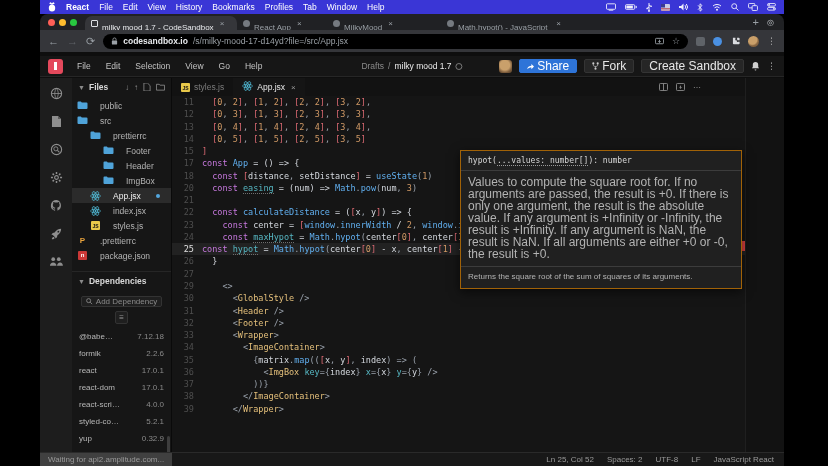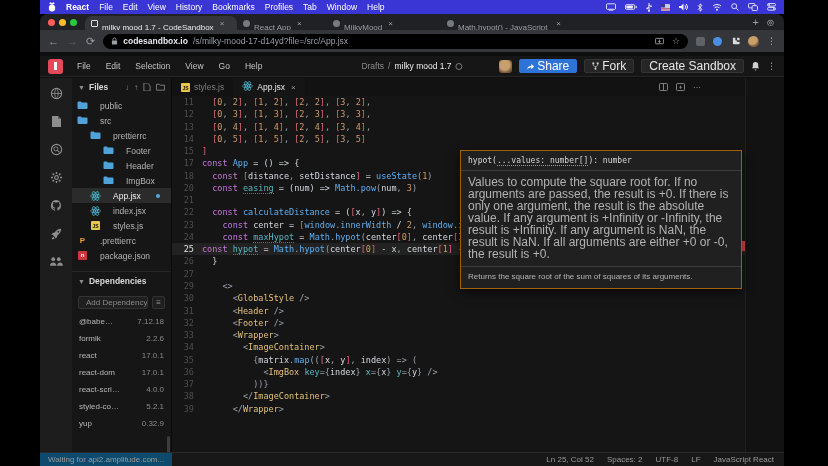--- a/index.html
+++ b/index.html
@@ -84,21 +84,21 @@
     white-space:nowrap; }
   .trow.active { background:#2b2b2b; color:#f0f0f0; }
   .trow .mod-dot { width:4px; height:4px; border-radius:50%; background:#53a7de; margin-left:3px; }
   .ficon { width:11px; display:flex; justify-content:center; flex:0 0 auto; }
   .jsicon { display:inline-block; width:9px; height:9px; background:#e8c84a; color:#111;
     font-size:5px; font-weight:bold; text-align:center; line-height:10px; border-radius:1px; }
   .picon { color:#e8a33d; font-weight:bold; font-size:8px; }
   .npmicon { display:inline-block; width:9px; height:9px; background:#cb3837; color:#fff;
     font-size:6px; font-weight:bold; text-align:center; line-height:9px; border-radius:1px; }
   .deps-divider { border-top:1px solid #262626; margin-top:8px; }
-  .dep-search-row { display:flex; gap:4px; padding:6px 6px 4px 6px; align-items:center; }
+  .dep-search-row { display:flex; gap:4px; padding:6px 6px 4px 6px; align-items:center;flex-direction:column; }
   .dep-input { flex:1; height:13px; background:#1f1f1f; border:1px solid #333; border-radius:2px;
     display:flex; align-items:center; gap:3px; padding:0 4px; color:#8a8a8a; font-size:8px;
     white-space:nowrap; overflow:hidden; }
   .dep-list-btn { width:13px; height:13px; background:#1f1f1f; border:1px solid #333;
     border-radius:2px; color:#9a9a9a; font-size:8px; display:flex; align-items:center;
     justify-content:center; }
   .dep-row { display:flex; justify-content:space-between; padding:0 7px; height:17px;
     align-items:center; font-size:8px; }
   .dep-row .dn { color:#b8b8b8; overflow:hidden; white-space:nowrap; text-overflow:ellipsis; }
   .dep-row .dv { color:#8a8a8a; flex:0 0 auto; padding-left:4px;margin-left:20px; }
@@ -135,21 +135,21 @@
   .tt-sig { font-family:"DejaVu Sans Mono", monospace; font-size:8px; color:#d8d8d8;
     padding:5px 7px; border-bottom:1px solid #3c3c3c; }
   .tt-sig .param { border-bottom:1px dotted #9a9a9a; }
   .tt-body { font-size:12px; color:#b3b3b3; line-height:12px; padding:5px 7px 6px 7px; }
   .tt-returns { font-size:8px; color:#b3b3b3; line-height:11px; padding:4px 7px 6px 7px;
     border-top:1px solid #3c3c3c; }
 
   
   .statusbar { position:absolute; left:0; bottom:0; right:0; height:14px; background:#181818;
     border-top:1px solid #2a2a2a; display:flex; align-items:center; }
-  .loadbox { height:14px; background:#0c4a6e; color:#9a9a9a; font-size:8px; display:flex;
+  .loadbox { height:14px; background:#404040; color:#9a9a9a; font-size:8px; display:flex;
     align-items:center; padding:0 8px; }
   .sb-right { margin-left:auto; display:flex; gap:13px; padding-right:10px; color:#9a9a9a;
     font-size:8px; }
 </style>
 </head>
 <body>
 
 <div class="screen">
 
   <div class="menubar">

